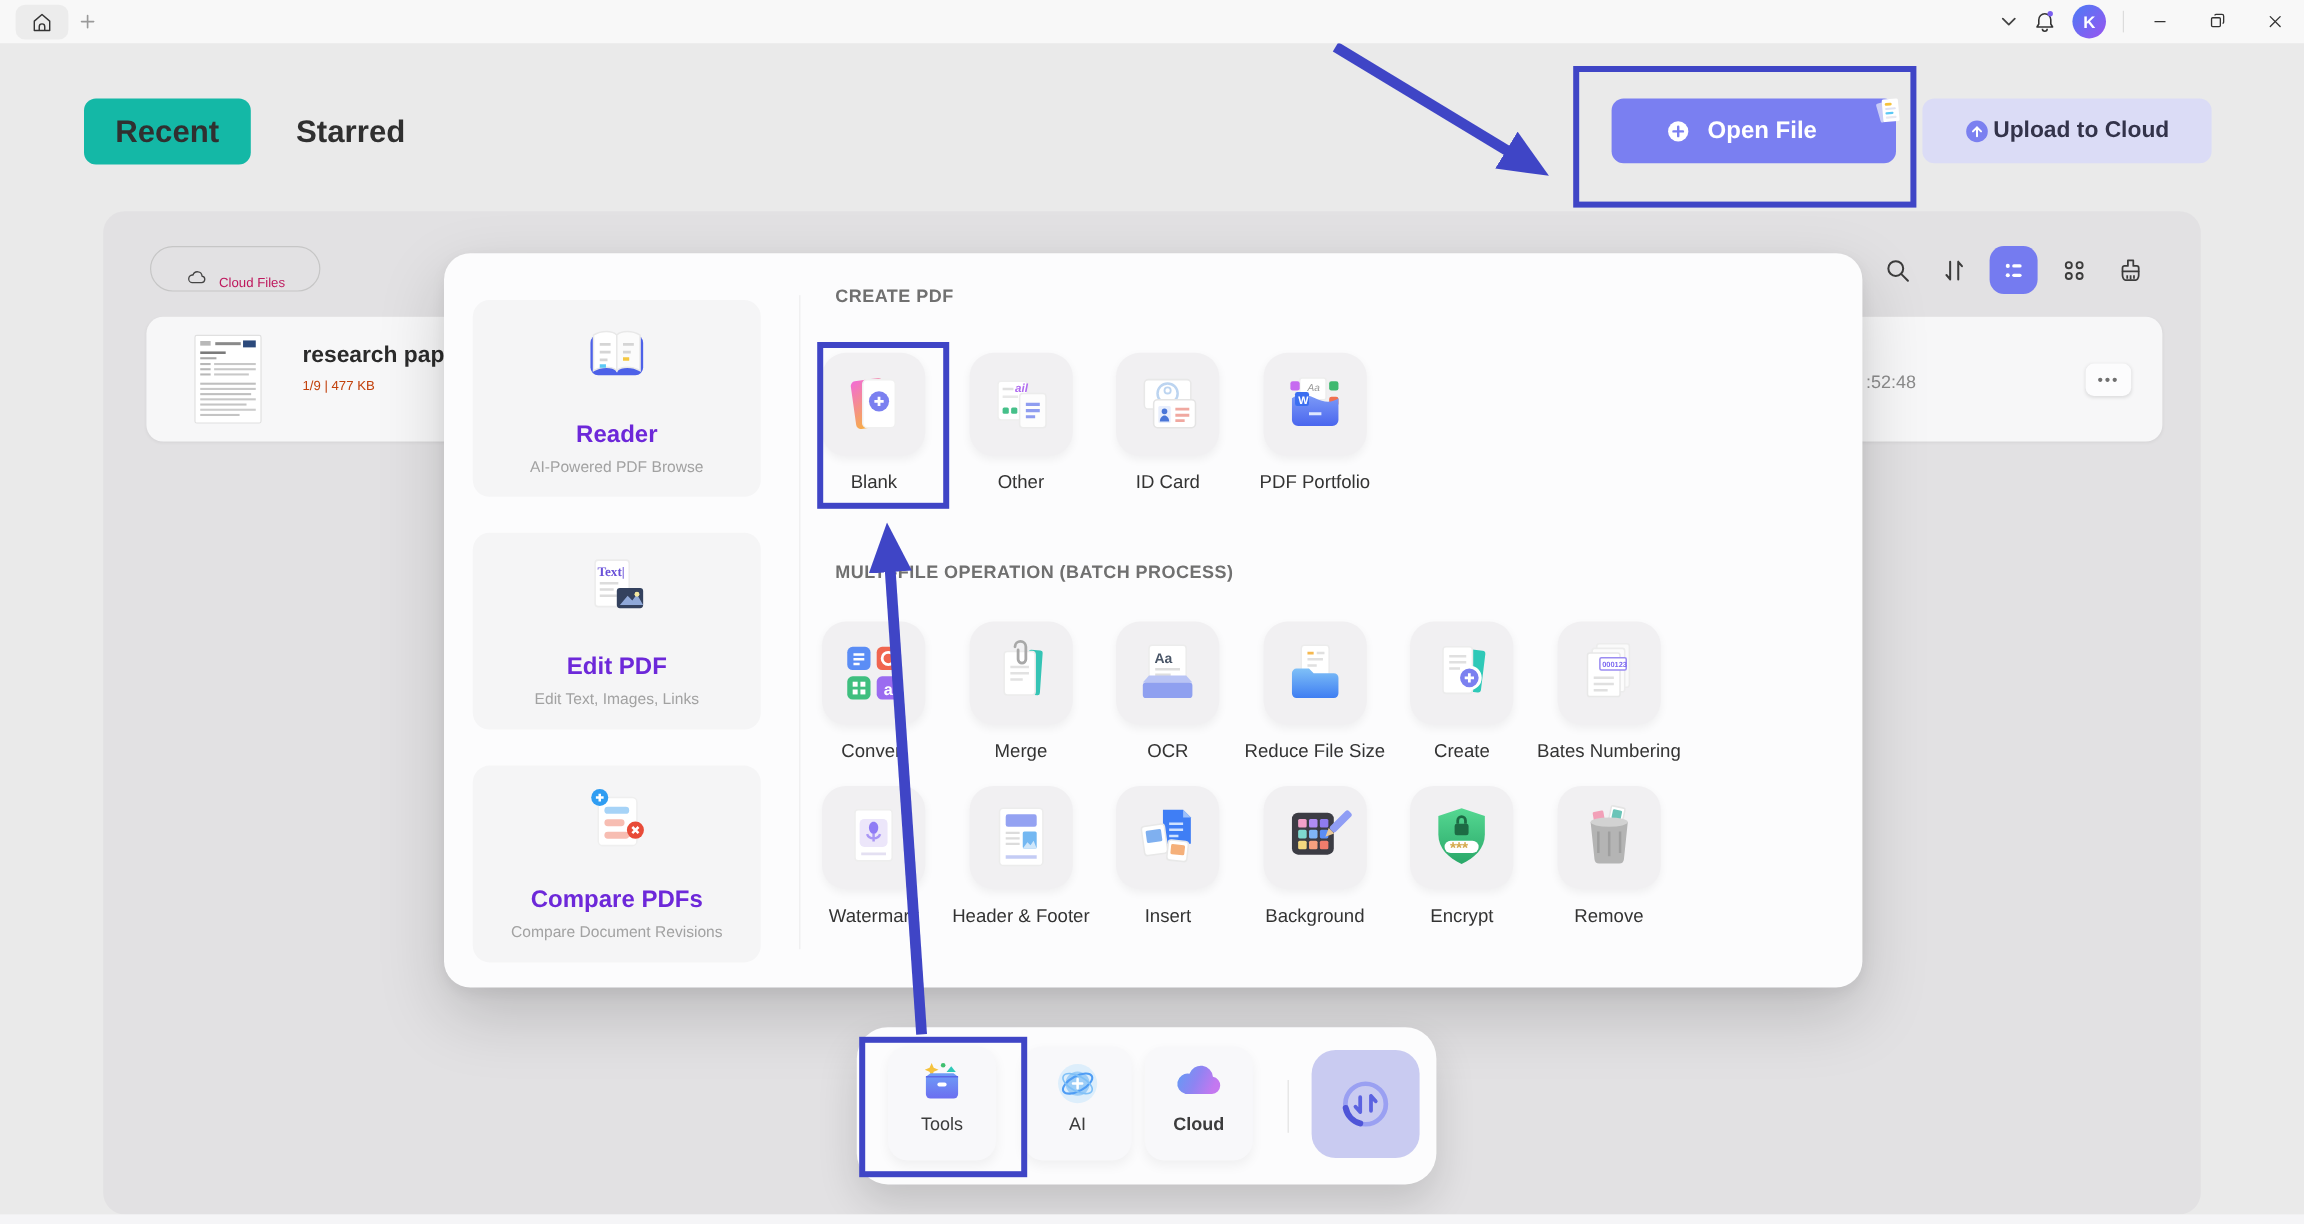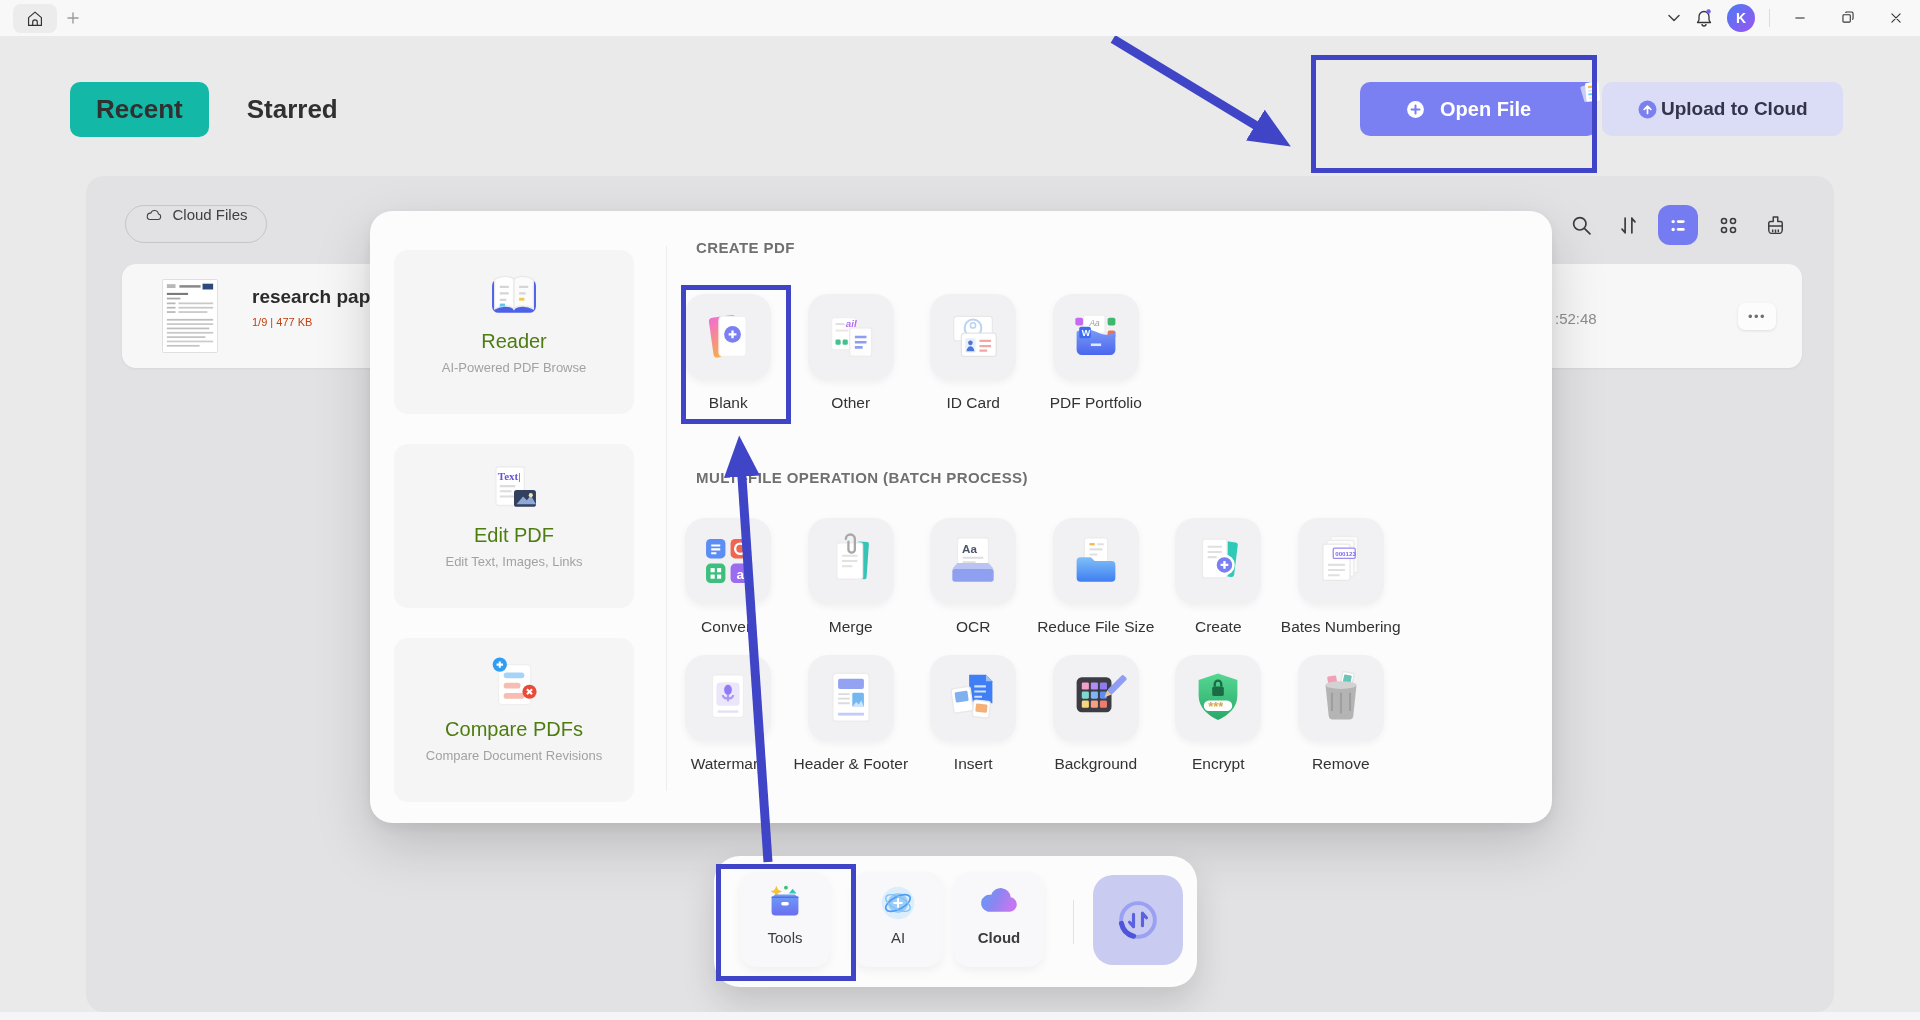--- a/index.html
+++ b/index.html
@@ -21,52 +21,52 @@
   .tb-sep { width:1px; height:18px; background:#dcdcdc; margin:0 6px; }
 
   
   .page { position:absolute; left:0; top:36px; width:1920px; height:984px; background:#eaeaea; }
 
   .header-tabs { position:absolute; left:70px; top:46px; display:flex; align-items:center; gap:38px; }
   .h-tab { font-size:26px; font-weight:bold; color:#303030; padding:12px 26px; border-radius:10px; }
   .h-tab.active { background:#14b8a6; }
   .h-tab:not(.active){ padding:12px 0; }
 
-  .open-file-btn { position:absolute; left:1343px; top:46px; width:237px; height:54px; border-radius:10px; background:#7a7ff1; display:flex; align-items:center; padding-left:42px; gap:11px; z-index:5;margin-left:17px; }
+  .open-file-btn { position:absolute; left:1343px; top:46px; width:237px; height:54px; border-radius:10px; background:#7a7ff1; display:flex; align-items:center; padding-left:42px; gap:11px; z-index:5; }
   .open-file-btn .ic { width:27px; height:27px; }
   .open-file-btn .lbl { color:#fff; font-size:20px; font-weight:bold; }
   .open-papers { position:absolute; right:-6px; top:-2px; width:66px; height:58px; }
 
   .upload-btn { position:absolute; left:1602px; top:46px; width:241px; height:54px; border-radius:10px; background:#dbdcf6; display:flex; align-items:center; padding-left:32px; }
   .upload-btn .ic { width:27px; height:27px; }
   .upload-btn .lbl { color:#33334a; font-size:19px; font-weight:bold; }
 
   .panel { position:absolute; left:86px; top:140px; width:1748px; height:836px; background:#e2e1e3; border-radius:18px; }
 
-  .cloud-pill { position:absolute; left:125px; top:169px; width:142px; height:38px; border:1.2px solid #c6c6c6; border-radius:19px; display:flex; align-items:flex-start; justify-content:center; gap:8px; color:#404040; font-size:15px; }
+  .cloud-pill { position:absolute; left:125px; top:169px; width:142px; height:38px; border:1.2px solid #c6c6c6; border-radius:19px; display:flex; align-items:flex-end; justify-content:center; gap:8px; color:#be185d; font-size:11px; }
   .cloud-pill .ic { width:20px; height:20px; }
 
   .view-controls { position:absolute; left:1564px; top:169px; height:40px; display:flex; align-items:center; gap:13px; }
   .vc { width:34px; height:34px; display:flex; align-items:center; justify-content:center; border-radius:10px; }
   .vc .ic { width:27px; height:27px; }
   .vc.active { width:40px; height:40px; background:#757bf0; border-radius:12px; }
 
   .file-row { position:absolute; left:122px; top:228px; width:1680px; height:104px; background:#f7f7f8; border-radius:14px; box-shadow:0 1px 3px rgba(0,0,0,0.05); }
   .thumb { position:absolute; left:40px; top:15px; width:56px; height:74px; border:1px solid #e0e0e0; border-radius:2px; overflow:hidden; background:#fff; }
   .file-title { position:absolute; left:130px; top:22px; font-size:19px; font-weight:600; color:#2b2b2b; }
   .file-meta { position:absolute; left:130px; top:52px; font-size:11px; color:#c2410c; }
   .file-time { position:absolute; left:1433px; top:46px; font-size:15px; color:#8c8c8c; }
   .file-more { position:absolute; left:1616px; top:39px; width:38px; height:27px; background:#fcfcfd; border-radius:7px; box-shadow:0 1px 3px rgba(0,0,0,0.1); color:#707070; font-size:13px; letter-spacing:1.5px; display:flex; align-items:center; justify-content:center; }
 
   
   .popup { position:absolute; left:370px; top:175px; width:1182px; height:612px; background:#fcfcfd; border-radius:22px; box-shadow:0 22px 55px rgba(0,0,0,0.17), 0 4px 12px rgba(0,0,0,0.06); z-index:10; }
   .popup-left { position:absolute; left:24px; top:39px; width:240px; }
   .p-card { width:240px; height:164px; background:#f5f5f6; border-radius:14px; margin-bottom:30px; display:flex; flex-direction:column; align-items:center; padding-top:15px; }
   .p-card .ic { width:62px; height:62px; }
-  .p-card .t { font-size:20px; font-weight:normal; color:#4d7c0f; margin-top:3px; }
+  .p-card .t { font-size:20px; font-weight:bold; color:#6d28d9; margin-top:24px; }
   .p-card .s { font-size:13px; color:#a2a2a2; margin-top:7px; }
   .popup-divider { position:absolute; left:296px; top:35px; height:545px; width:1px; background:#ededee; }
 
   .sec-title { position:absolute; left:326px; font-size:15px; font-weight:bold; color:#707070; letter-spacing:0.4px; }
   .tool-row { position:absolute; left:297px; display:flex; }
   .tool-item { width:122.5px; display:flex; flex-direction:column; align-items:center; }
   .tool-tile { width:86px; height:86px; background:#f1f0f2; border-radius:20px; box-shadow:0 3px 7px rgba(0,0,0,0.05); display:flex; align-items:center; justify-content:center; }
   .tool-tile .ic { width:62px; height:62px; display:block; }
   .tool-label { margin-top:14px; font-size:15.5px; color:#333; white-space:nowrap; }
 

